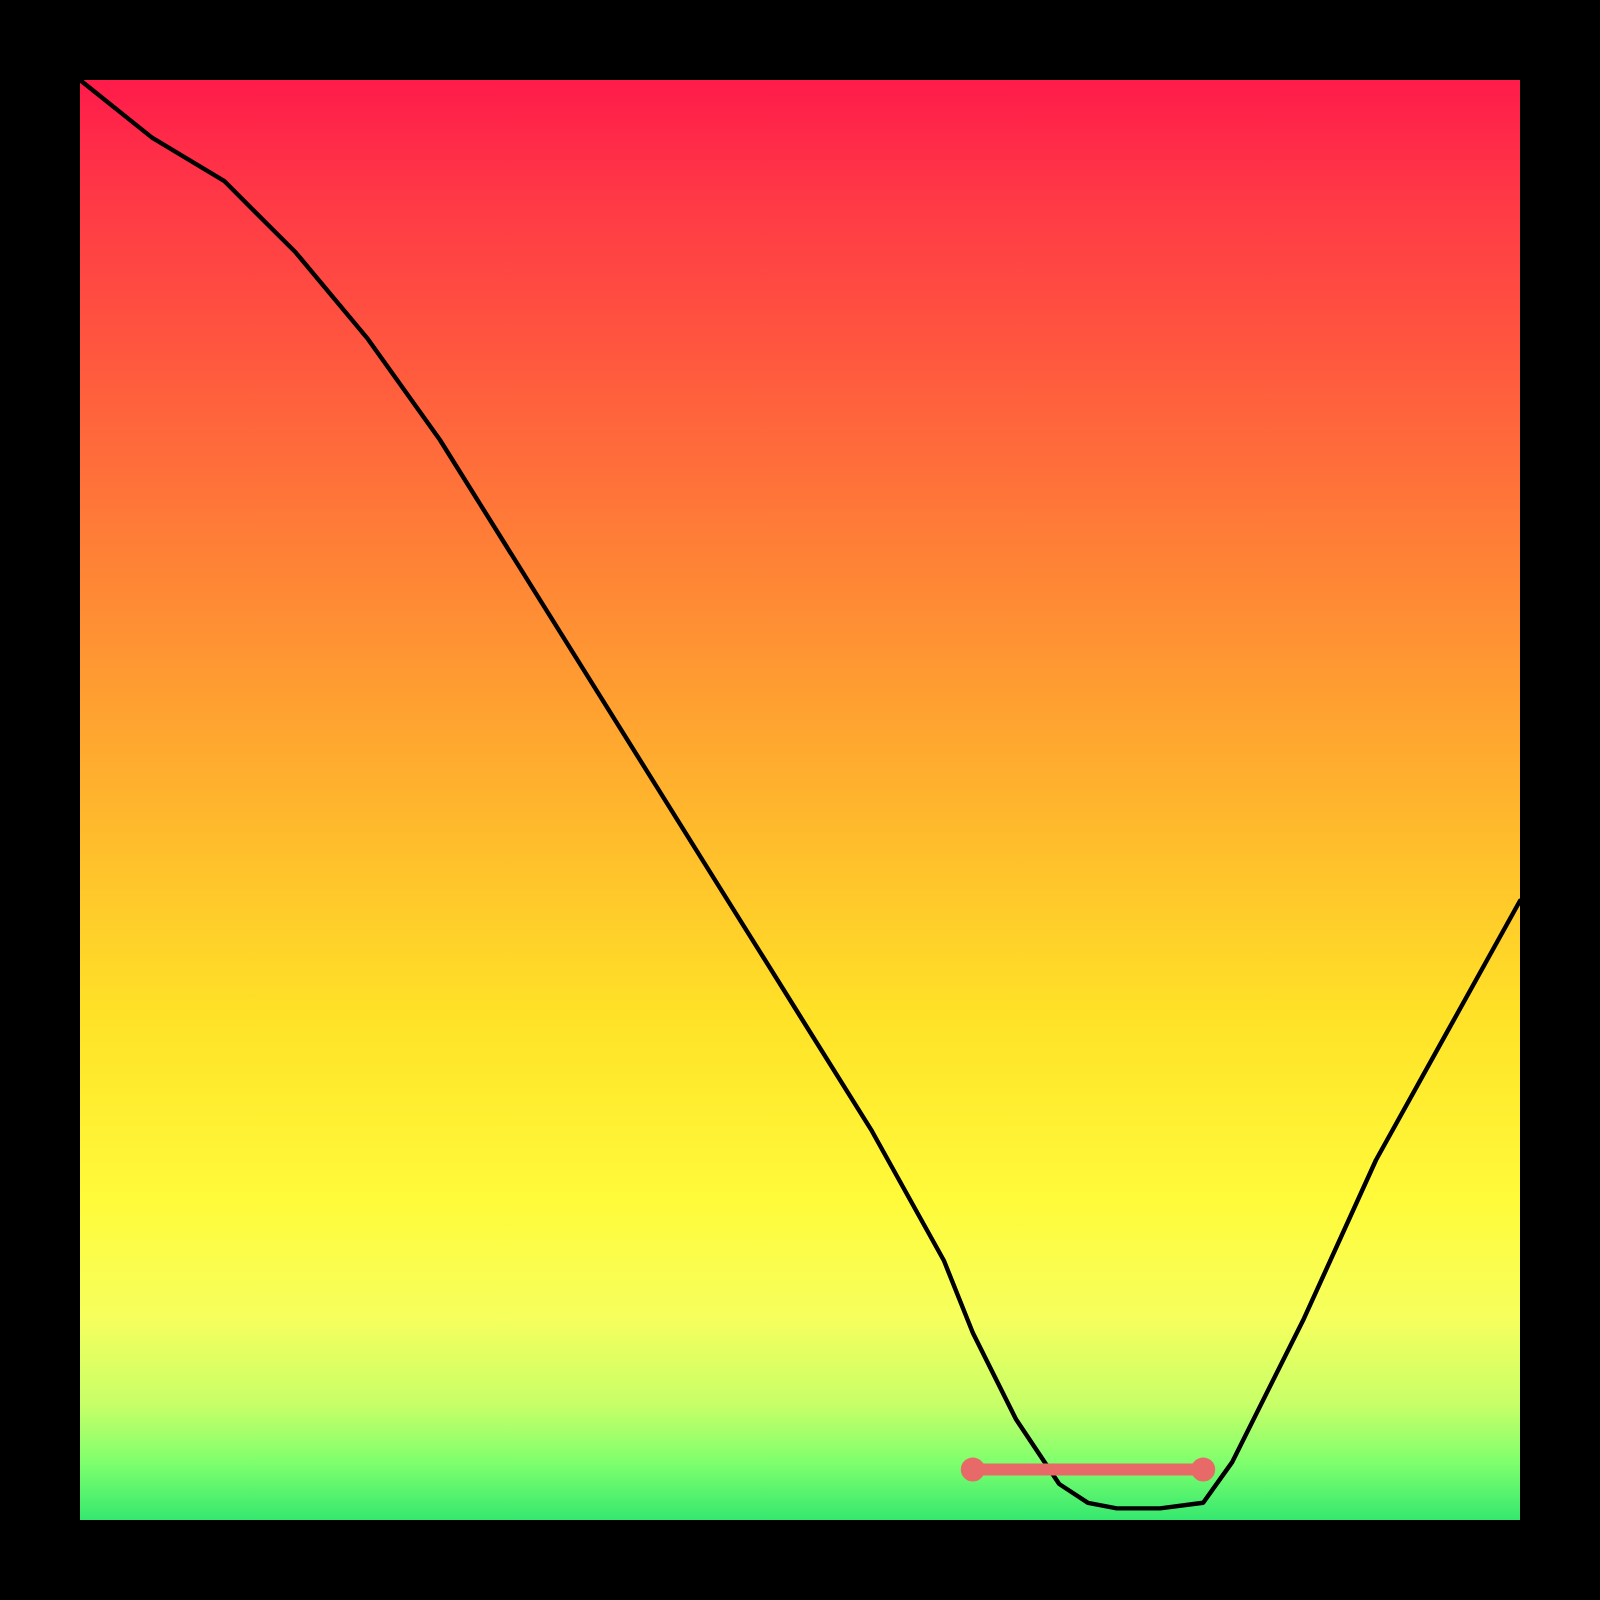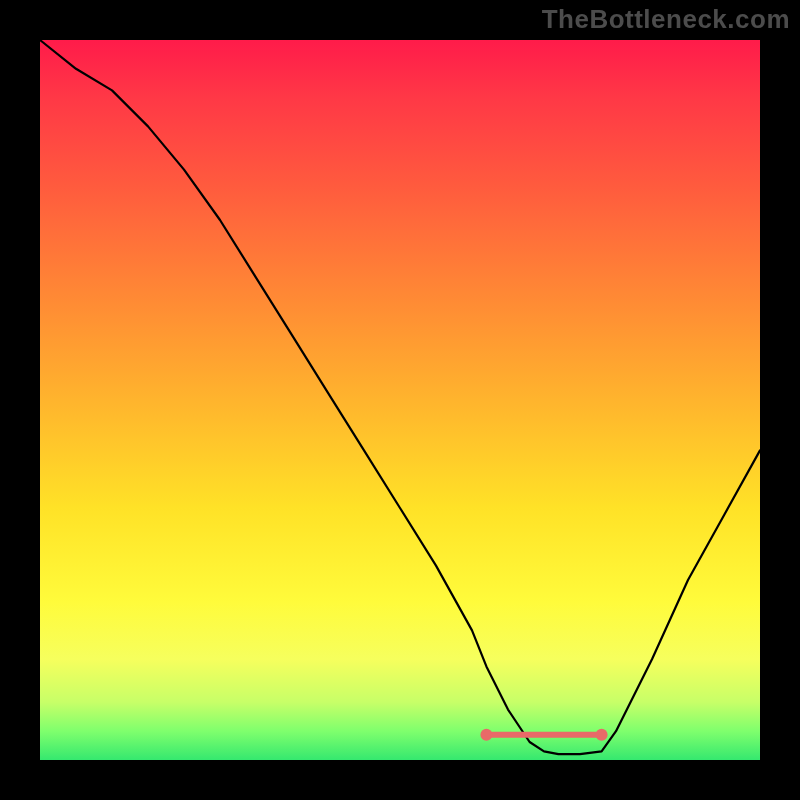--- a/index.html
+++ b/index.html
@@ -71,21 +71,20 @@
   }
   .marker-dot {
     fill: #e86a68;
   }
 </style>
 </head>
 <body>
 
 <div class="frame">
 
-  <div class="watermark">TheBottleneck.com</div>
 
   <div class="plot">
     <svg viewBox="0 0 720 720">
       <path class="curve" d="M0.0 0.0 L36.0 28.8 L72.0 50.4 L108.0 86.4 L144.0 129.6 L180.0 180.0 L216.0 237.6 L252.0 295.2 L288.0 352.8 L324.0 410.4 L360.0 468.0 L396.0 525.6 L432.0 590.4 L446.4 626.4 L468.0 669.6 L489.6 702.0 L504.0 711.4 L518.4 714.2 L540.0 714.2 L561.6 711.4 L576.0 691.2 L612.0 619.2 L648.0 540.0 L684.0 475.2 L720.0 410.4"></path>
       <line class="marker-line" x1="446.4" y1="694.8" x2="561.6" y2="694.8"></line>
       <circle class="marker-dot" r="6" cx="446.4" cy="694.8"></circle>
       <circle class="marker-dot" r="6" cx="561.6" cy="694.8"></circle>
     </svg>
   </div>
 

